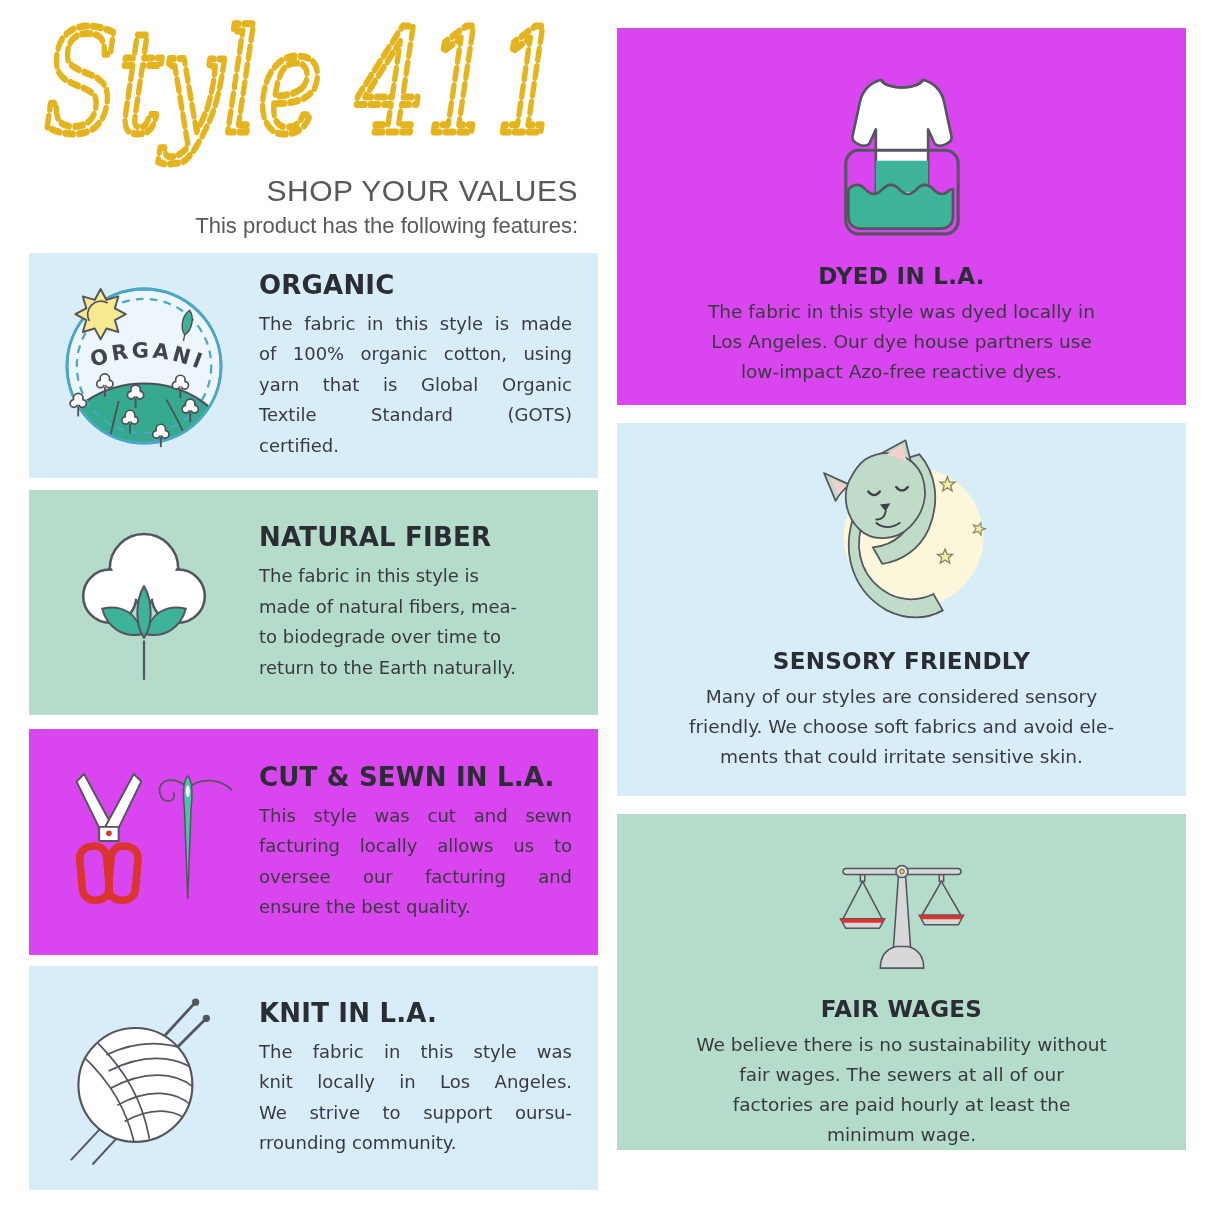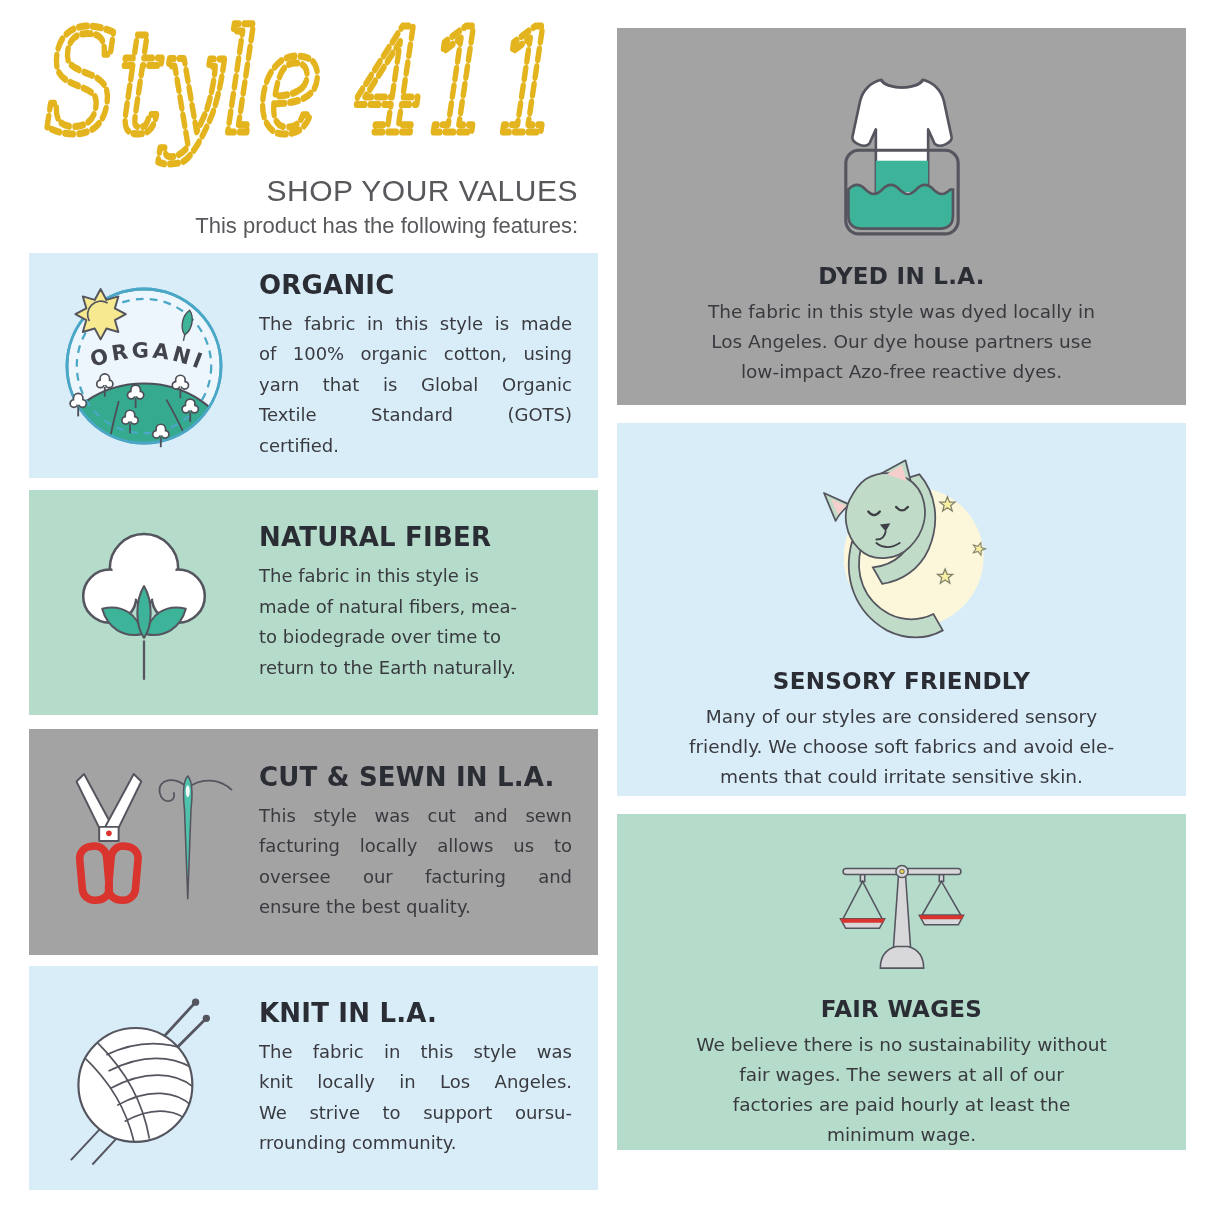--- a/index.html
+++ b/index.html
@@ -14,40 +14,40 @@
               stroke-dasharray:11 7;}
   .subtitle{margin-top:6px;text-align:right;font-family:"Liberation Sans",sans-serif;
             font-size:30px;color:#57585c;letter-spacing:0.5px;}
   .tagline{margin-top:5px;text-align:right;font-family:"Liberation Sans",sans-serif;
            font-size:22px;color:#57585c;}
 
   
   .card{position:absolute;box-sizing:border-box;}
   .bg-blue{background:#d9edf9;}
   .bg-green{background:#b5dbcb;}
-  .bg-yellow{background:#a3a3a3;}
+  .bg-yellow{background:#d946ef;}
 
   
   .card.h{display:flex;align-items:center;}
   .icon-col{width:230px;flex:none;display:flex;justify-content:center;align-items:center;}
   .text-col{width:313px;padding-right:26px;}
   .card-title-left{font-size:26px;font-weight:bold;color:#2b2d35;margin-bottom:9px;letter-spacing:0.2px;}
   .body-left{font-size:18px;line-height:30.5px;color:#393a3f;}
 
   
   .card.v{display:flex;flex-direction:column;align-items:center;}
   .card-title-right{font-size:23px;font-weight:bold;color:#2b2d35;letter-spacing:0.3px;}
   .body-right{width:505px;font-size:18.5px;line-height:30px;color:#393a3f;margin-top:8px;}
 
   #c-organic{left:29px;top:253px;width:569px;height:225px;}
   #c-natural{left:29px;top:490px;width:569px;height:225px;}
   #c-cutsewn{left:29px;top:729px;width:569px;height:226px;}
   #c-knit   {left:29px;top:966px;width:569px;height:224px;}
   #c-dyed   {left:617px;top:28px;width:569px;height:377px;padding-top:36px;}
-  #c-sensory{left:617px;top:423px;width:569px;height:373px;padding-top:35px;}
+  #c-sensory{left:617px;top:423px;width:569px;height:373px;padding-top:15px;}
   #c-fair   {left:617px;top:814px;width:569px;height:336px;padding-top:38px;}
 
   #c-dyed .card-title-right{margin-top:16px;}
   #c-sensory .card-title-right{margin-top:12px;}
   #c-fair .card-title-right{margin-top:14px;}
 
   
   .justify .line{text-align:justify;text-align-last:justify;}
   .justify .line:last-child{text-align-last:left;}
   .leftalign .line{text-align:left;}

